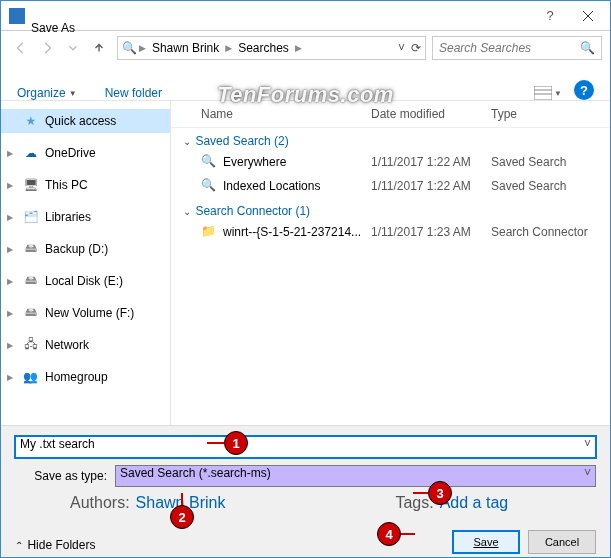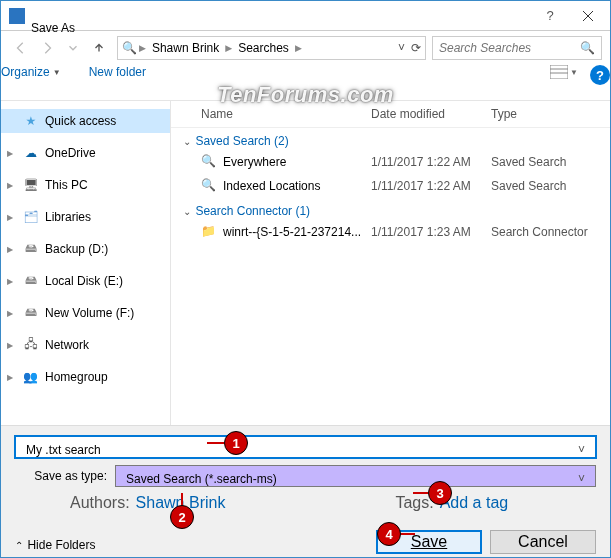--- a/index.html
+++ b/index.html
@@ -21,21 +21,21 @@
 .addrbar { flex: 1; height: 24px; border: 1px solid #ccc; display: flex; align-items: center; padding: 0 4px; margin: 0 4px; font-size: 12px; }
 .addrbar .seg { padding: 0 4px; color: #000; }
 .addrbar .chev { color: #888; font-size: 9px; padding: 0 2px; }
 .addrbar .spacer { flex: 1; }
 .addrbar .drop { color: #555; }
 .searchbox { width: 170px; height: 24px; border: 1px solid #ccc; display: flex; align-items: center; padding: 8px 6px; font-size: 12px; color: #888; }
 .searchbox input { border: none; outline: none; font-size: 12px; width: 100%; color: #666; background: transparent; font-style: italic; }
 .searchbox .sicon { color: #888; margin-left: 4px; }
 
 
-.toolbar { height: 36px; border-bottom: 1px solid #e5e5e5; display: flex; align-items: flex-start; padding: 0 0; font-size: 12px; }
+.toolbar { height: 36px; border-bottom: 1px solid #e5e5e5; display: flex; align-items: flex-end; padding: 0 16px; font-size: 12px; }
 .toolbar .link { color: #0063b1; margin-right: 28px; display: flex; align-items: center; gap: 3px; }
 .toolbar .spacer { flex: 1; }
 .toolbar .viewctl { color: #666; margin-right: 12px; display: flex; align-items: center; gap: 2px; }
 .toolbar .help { width: 20px; height: 20px; border-radius: 50%; background: #0078d7; color: #fff; display: flex; align-items: center; justify-content: center; font-size: 13px; font-weight: bold; }
 
 
 .mainarea { display: flex; height: 324px; }
 .sidebar { width: 170px; border-right: 1px solid #e5e5e5; padding-top: 8px; overflow: hidden; }
 .sbitem { display: flex; align-items: center; padding: 4px 6px 4px 22px; font-size: 12px; gap: 6px; }
 .sbitem.sel { background: #cce8ff; }
@@ -52,30 +52,30 @@
 .row { display: flex; padding: 4px 8px 4px 30px; align-items: center; }
 .row .r-name { width: 170px; display: flex; align-items: center; gap: 6px; }
 .row .r-date { width: 120px; color: #555; }
 .row .r-type { flex: 1; color: #555; }
 .ficon { width: 16px; height: 16px; display: inline-block; }
 
 
 .bottom { background: #f0f0f0; border-top: 1px solid #ddd; padding: 10px 14px 12px 14px; position: relative; }
 .formrow { display: flex; align-items: center; margin-bottom: 7px; font-size: 12px; }
 .formrow label { width: 100px; text-align: right; padding-right: 8px; color: #000; }
-.formrow .field { flex: 1; height: 22px; border: 1px solid #7a7a7a; background: #fff; display: flex; align-items: flex-end; padding: 0 10px; font-size: 12px; }
+.formrow .field { flex: 1; height: 22px; border: 1px solid #7a7a7a; background: #fff; display: flex; align-items: flex-start; padding: 0 4px; font-size: 12px; }
 .formrow .field.sel { border-color: #0078d7; outline: 1px solid #0078d7; }
 .formrow .field input { border: none; outline: none; width: 100%; font-size: 12px; }
 .formrow .field .dd { color: #555; }
 .metarow { display: flex; align-items: center; font-size: 16px; padding-left: 55px; margin-top: 6px; margin-bottom: 18px; }
 .metarow .mlabel { color: #555; margin-right: 6px; }
 .metarow .mval { color: #0063b1; }
 .metarow .gap { width: 170px; }
 .btnrow { display: flex; justify-content: flex-end; gap: 8px; align-items: center; }
-.btn { width: 106px; height: 24px; border: 1px solid #adadad; background: #e1e1e1; font-size: 16px; display: flex; align-items: center; justify-content: center; }
+.btn { width: 68px; height: 24px; border: 1px solid #adadad; background: #e1e1e1; font-size: 11px; display: flex; align-items: center; justify-content: center; }
 .btn.primary { border: 2px solid #0078d7; background: #e5f1fb; }
 .hidefld { position: absolute; left: 14px; bottom: 14px; font-size: 12px; color: #000; display: flex; align-items: center; gap: 4px; }
 .hidefld .hchev { font-size: 10px; }
 
 
 .callout { position: absolute; width: 24px; height: 24px; border-radius: 50%; background: #c00; border: 1px solid #000; color: #fff; font-size: 13px; font-weight: bold; display: flex; align-items: center; justify-content: center; }
 .cline { position: absolute; background: #c00; }
 
 
 .watermark { position: absolute; top: 81px; left: 0; right: 0; text-align: center; font-size: 22px; font-weight: 600; color: rgba(255,255,255,0.95); text-shadow: 0 0 5px rgba(0,0,0,0.55), 0 0 2px rgba(0,0,0,0.7); pointer-events: none; font-style: italic; letter-spacing: 0.5px; }

